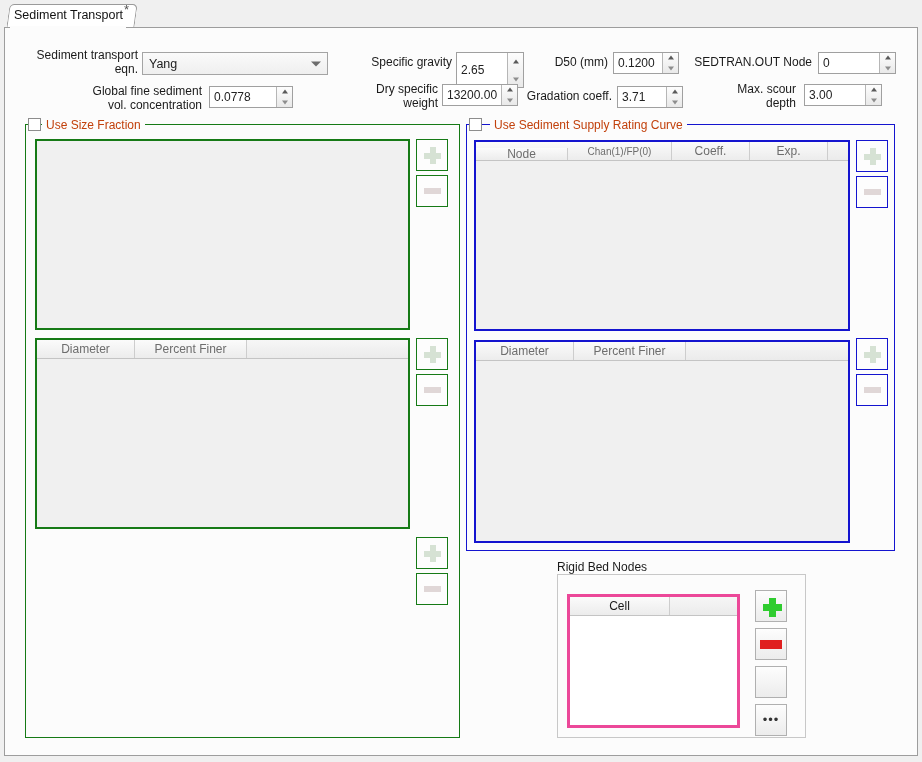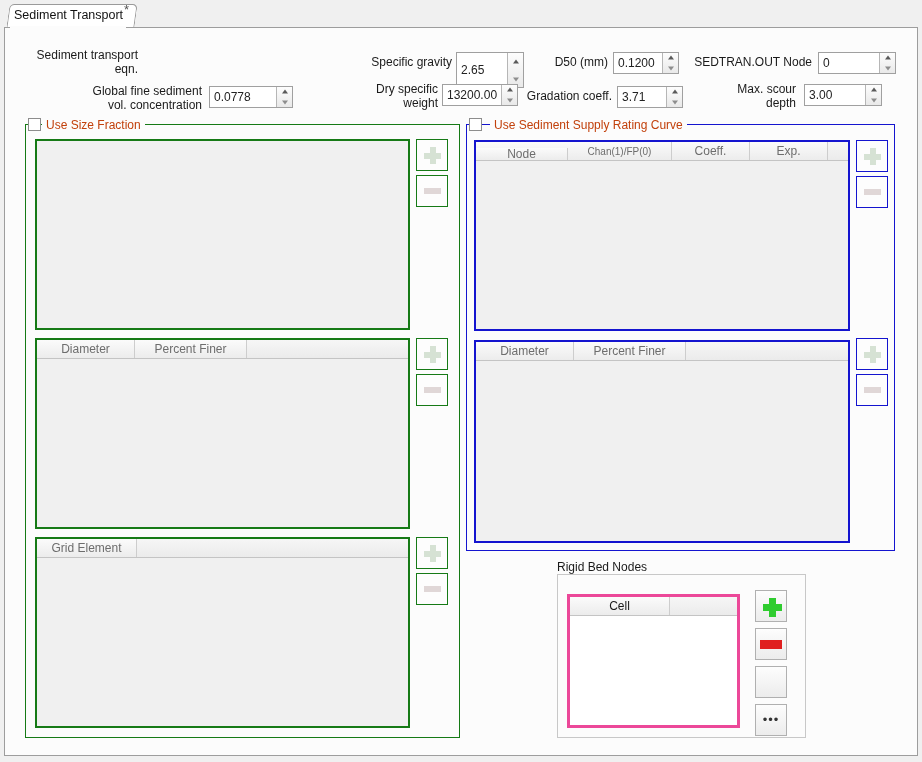--- a/index.html
+++ b/index.html
@@ -290,20 +290,24 @@
     <div id="tab-sediment"></div>
     <div id="tab-label">Sediment Transport</div>
     <div id="tab-asterisk">*</div>
   </div>
 
   <div id="page"></div>
   <div id="tab-notch"></div>
 
   <div class="lbl r" style="left:22px; top:48px; width:116px;">Sediment transport
 eqn.</div>
+  <div class="combo" style="left:142px; top:52px; width:186px; height:23px;">
+    <div class="ctext">Yang</div>
+    <div class="carrow"></div>
+  </div>
 
   <div class="lbl r" style="left:40px; top:84px; width:162px;">Global fine sediment
 vol. concentration</div>
   <div class="spin" style="left:209px; top:86px; width:84px; height:22px;">
     <div class="val">0.0778</div>
     <div class="btns">
       <div class="up"></div>
       <div class="dn"></div>
     </div>
   </div>
@@ -386,27 +390,20 @@
     </div>
     <div class="body"></div>
   </div>
   <div class="sqbtn green" style="left:416px; top:338px; width:32px; height:32px;">
     <span class="plus-dis"></span>
   </div>
   <div class="sqbtn green" style="left:416px; top:374px; width:32px; height:32px;">
     <span class="minus-dis"></span>
   </div>
 
-  <div class="grid green" style="left:35px; top:537px; width:375px; height:191px;">
-    <div class="hdr">
-      <div class="hc" style="width:100px;">Grid Element</div>
-      <div class="hc filler"></div>
-    </div>
-    <div class="body"></div>
-  </div>
   <div class="sqbtn green" style="left:416px; top:537px; width:32px; height:32px;">
     <span class="plus-dis"></span>
   </div>
   <div class="sqbtn green" style="left:416px; top:573px; width:32px; height:32px;">
     <span class="minus-dis"></span>
   </div>
 
   <div class="groupbox blue" style="left:466px; top:124px; width:429px; height:427px;"></div>
   <div class="checkbox" style="left:469px; top:118px;"></div>
   <div class="gb-caption" style="left:483px; top:118px;margin-left:7px;">Use Sediment Supply Rating Curve</div>

